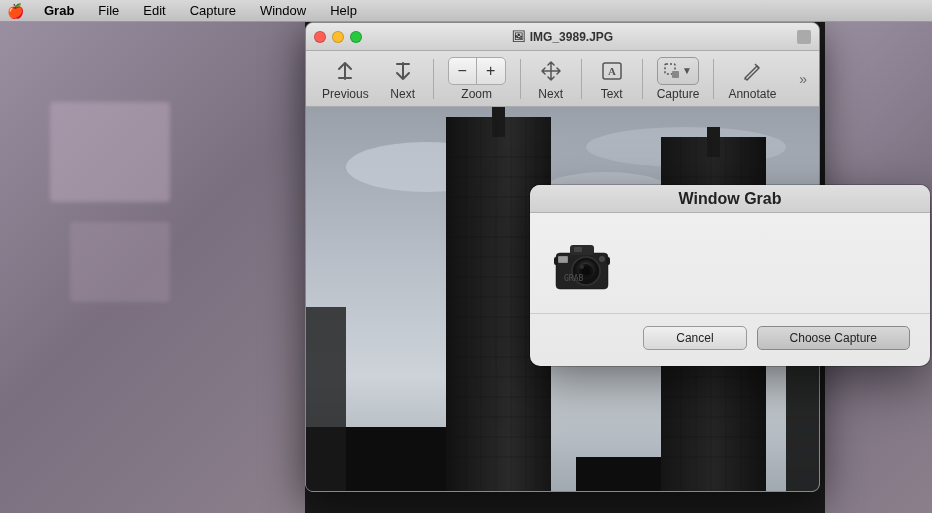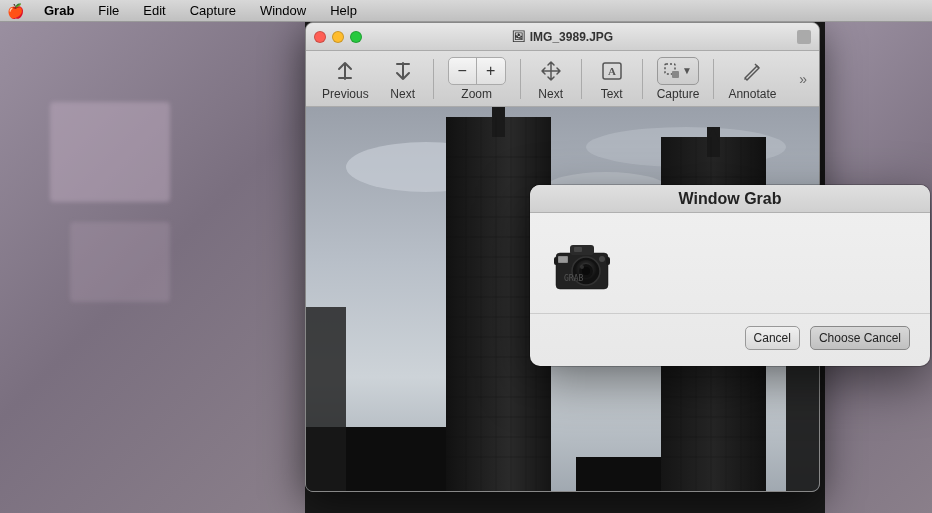--- a/index.html
+++ b/index.html
@@ -242,21 +242,21 @@
     }
     .dialog-buttons {
       padding: 12px 20px 16px;
       display: flex;
       justify-content: flex-end;
       gap: 10px;
       border-top: 1px solid #ccc;
     }
     .dialog-btn {
       height: 24px;
-      padding: 0 8px;
+      padding: 0 32px;
       border-radius: 5px;
       font-size: 12px;
       font-weight: 500;
       cursor: pointer;
       border: 1px solid #999;
       background: linear-gradient(to bottom, #f0f0f0, #d8d8d8);
       color: #222;
       display: flex;
       align-items: center;
       justify-content: center;
@@ -574,15 +574,15 @@
 
         <rect x="4" y="26" width="4" height="8" rx="2" fill="#1a1a1a"></rect>
         <rect x="56" y="26" width="4" height="8" rx="2" fill="#1a1a1a"></rect>
 
         <text x="14" y="50" font-size="8" fill="#555" font-family="monospace">GRAB</text>
       </svg>
     </div>
   </div>
   <div class="dialog-buttons">
     <button class="dialog-btn">Cancel</button>
-    <button class="dialog-btn default">Choose Cancel</button>
+    <button class="dialog-btn default">Choose Capture</button>
   </div>
 </div>
 
 </body></html>

